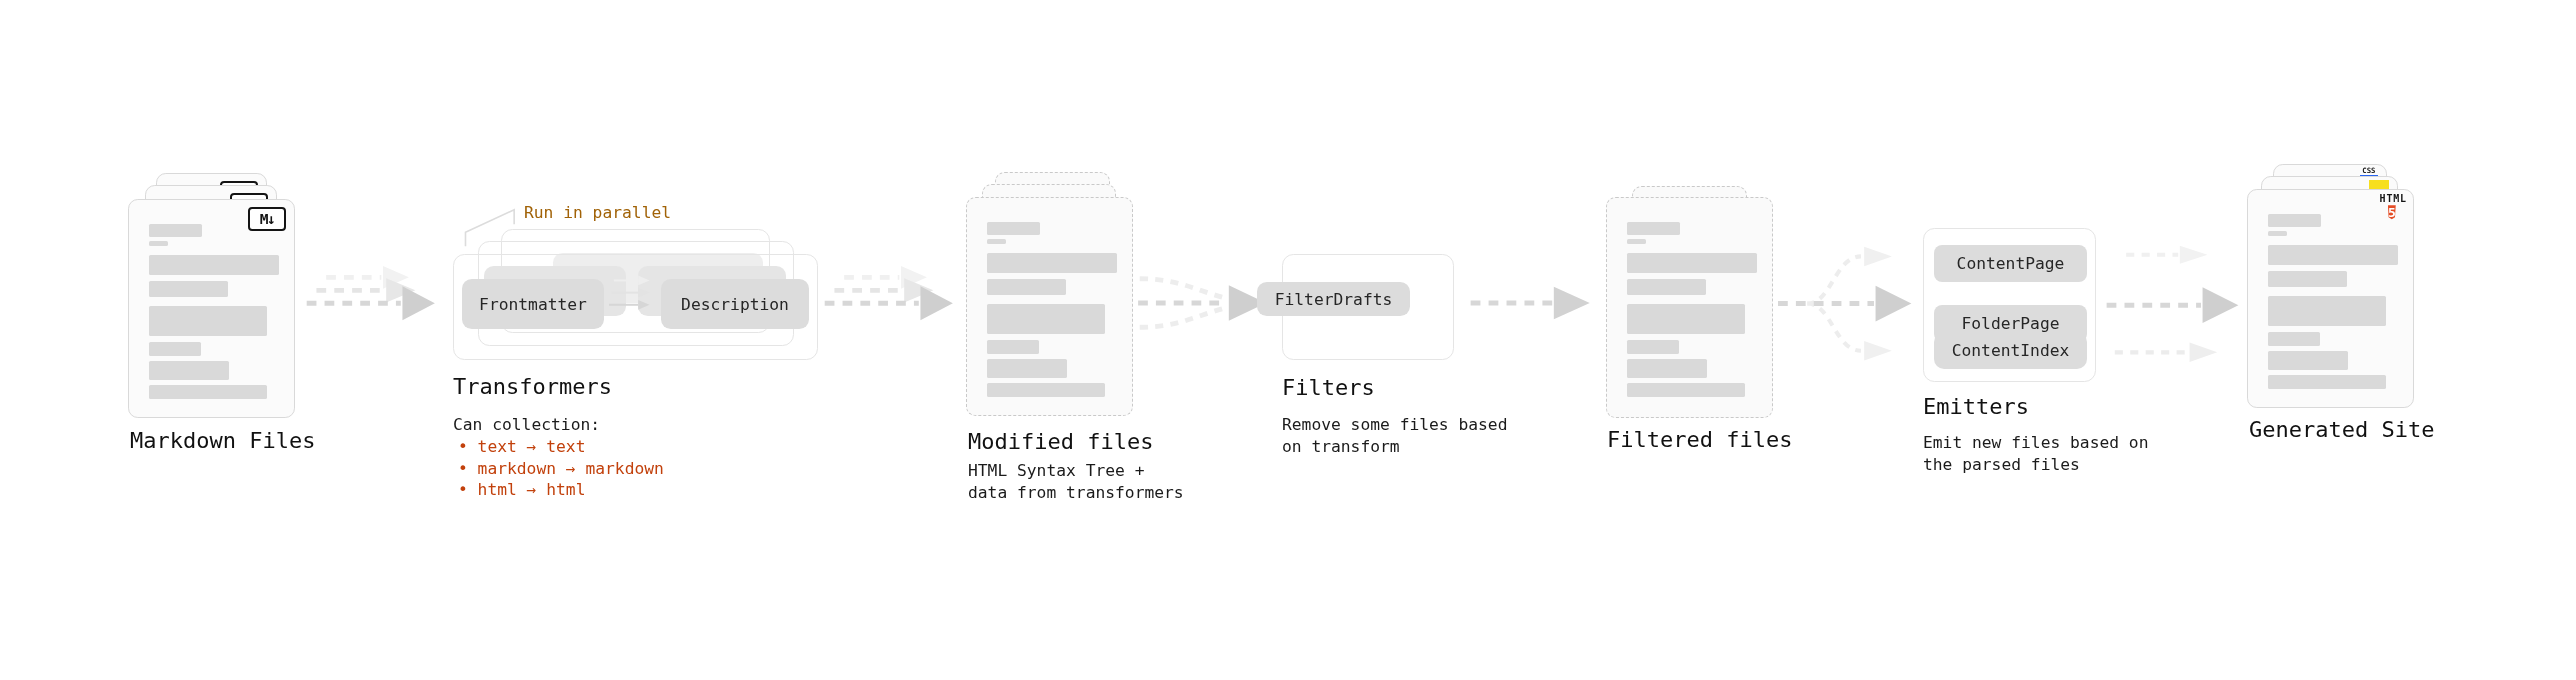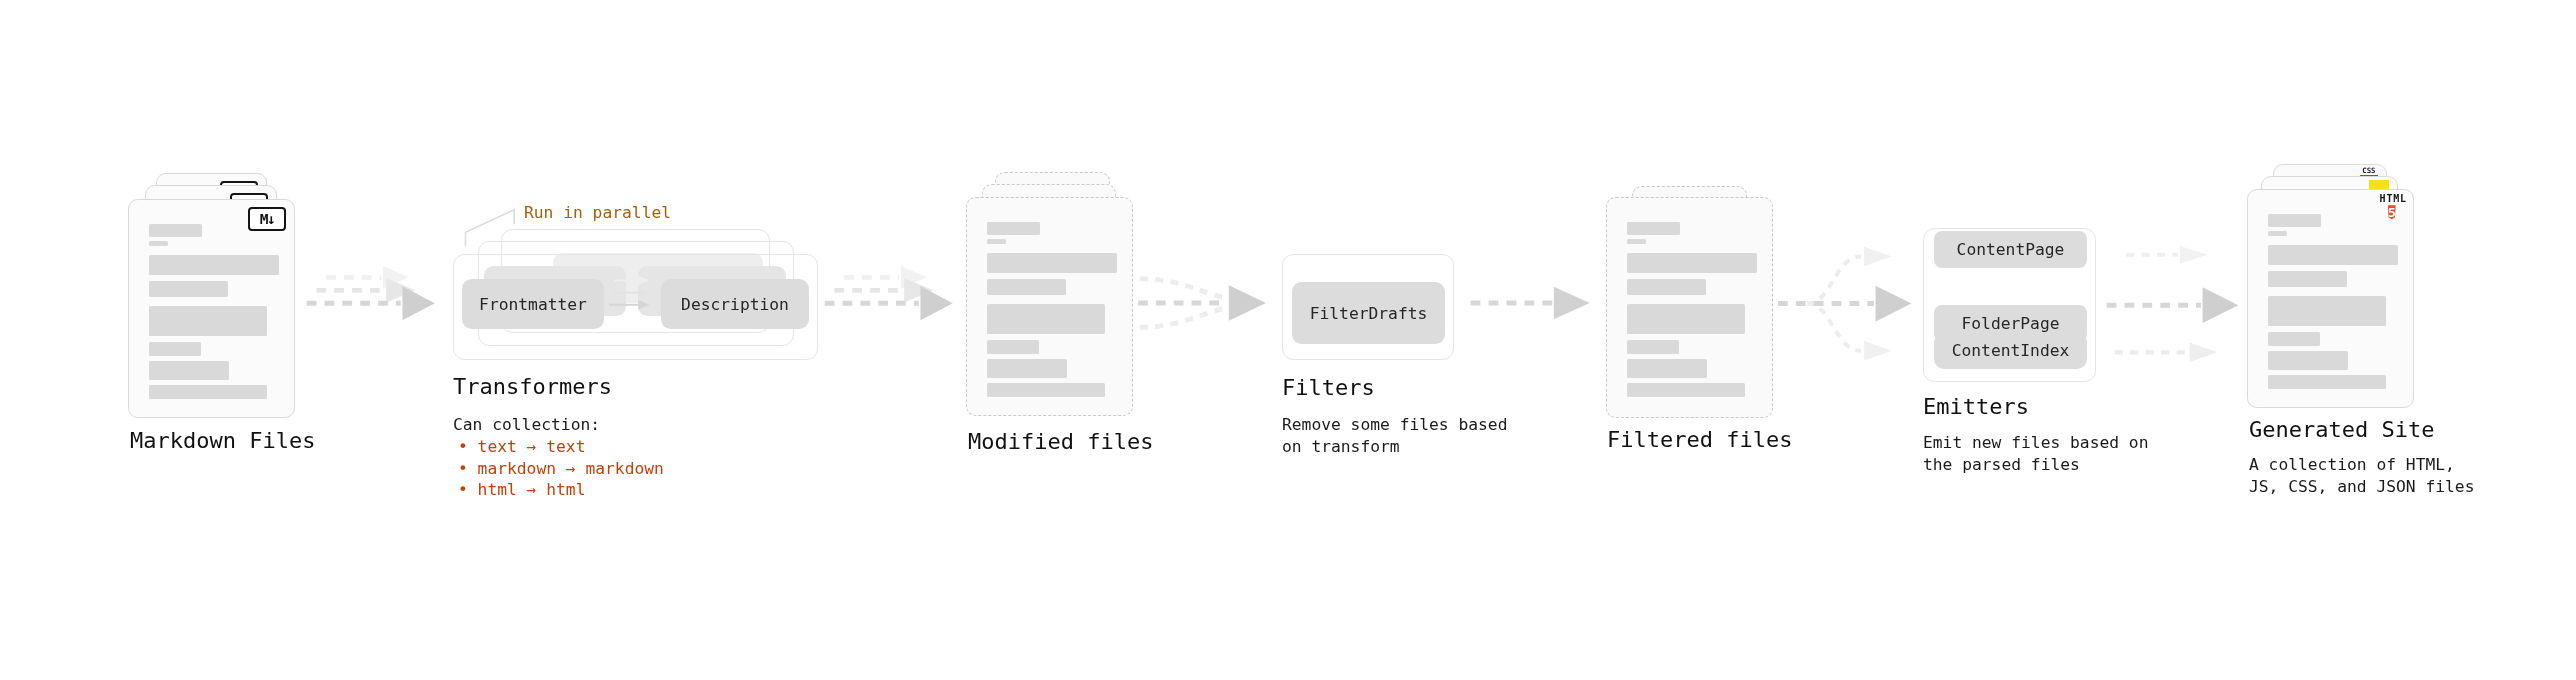--- a/index.html
+++ b/index.html
@@ -125,30 +125,34 @@
       <i class="bar b2"></i>
       <i class="bar b3"></i>
       <i class="bar b4"></i>
       <i class="bar b5"></i>
       <i class="bar b6"></i>
       <i class="bar b7"></i>
       <i class="bar b8"></i>
     </div>
   </div>
   <div class="node-title" style="left:968px;top:430px;">Modified files</div>
+  <div class="node-sub" style="left:968px;top:460px;">
+    <div>HTML Syntax Tree +</div>
+    <div>data from transformers</div>
+  </div>
 
   <svg class="arrow" style="left:1136px;top:269px;" width="137" height="68" viewBox="0 0 168 84">
     <path d="M4,12 C52,12 72,26 110,36" fill="none" stroke="#ededed" stroke-width="6" stroke-dasharray="10 9"></path>
     <path d="M4,72 C52,72 72,58 110,48" fill="none" stroke="#ededed" stroke-width="6" stroke-dasharray="10 9"></path>
     <line x1="2" y1="42" x2="112" y2="42" stroke="#d7d7d7" stroke-width="6" stroke-dasharray="12 10"></line>
     <polygon points="114,20 160,42 114,64" fill="#cfcfcf"></polygon>
   </svg>
 
   <div class="t-container" style="left:1282px;top:254px;width:172px;height:106px;"></div>
-  <div class="plugin-btn" style="left:1292px;top:282px;width:153px;height:62px;">FilterDrafts</div>
+  <div class="plugin-btn" style="left:1257px;top:282px;width:153px;height:34px;">FilterDrafts</div>
   <div class="node-title" style="left:1282px;top:376px;">Filters</div>
   <div class="node-sub" style="left:1282px;top:414px;">
     <div>Remove some files based</div>
     <div>on transform</div>
   </div>
 
   <svg class="arrow" style="left:1469px;top:280px;" width="124" height="46" viewBox="0 0 152 56">
     <line x1="2" y1="28" x2="102" y2="28" stroke="#d7d7d7" stroke-width="6" stroke-dasharray="12 10"></line>
     <polygon points="104,8 148,28 104,48" fill="#d2d2d2"></polygon>
   </svg>
@@ -171,21 +175,21 @@
   <svg class="arrow" style="left:1778px;top:236px;" width="135" height="140" viewBox="0 0 166 172">
     <path d="M36,83 C66,83 70,25 102,25" fill="none" stroke="#ededed" stroke-width="5" stroke-dasharray="9 8"></path>
     <polygon points="106,13 140,25 106,37" fill="#f0f0f0"></polygon>
     <path d="M36,83 C66,83 70,141 102,141" fill="none" stroke="#ededed" stroke-width="5" stroke-dasharray="9 8"></path>
     <polygon points="106,129 140,141 106,153" fill="#f0f0f0"></polygon>
     <line x1="0" y1="83" x2="118" y2="83" stroke="#d7d7d7" stroke-width="6" stroke-dasharray="12 10"></line>
     <polygon points="120,61 164,83 120,105" fill="#cfcfcf"></polygon>
   </svg>
 
   <div class="t-container" style="left:1923px;top:228px;width:173px;height:154px;"></div>
-  <div class="plugin-btn" style="left:1934px;top:231px;width:153px;height:37px;border-radius:8.1px;">ContentPage</div>
+  <div class="plugin-btn" style="left:1934px;top:245px;width:153px;height:37px;border-radius:8.1px;">ContentPage</div>
   <div class="plugin-btn" style="left:1934px;top:284px;width:153px;height:37px;border-radius:8.1px;margin-top:21px;">FolderPage</div>
   <div class="plugin-btn" style="left:1934px;top:332px;width:153px;height:37px;border-radius:10px;">ContentIndex</div>
   <div class="node-title" style="left:1923px;top:395px;">Emitters</div>
   <div class="node-sub" style="left:1923px;top:432px;">
     <div>Emit new files based on</div>
     <div>the parsed files</div>
   </div>
 
   <svg class="arrow" style="left:2105px;top:236px;" width="135" height="140" viewBox="0 0 166 172">
     <line x1="26" y1="23" x2="90" y2="23" stroke="#f0f0f0" stroke-width="5" stroke-dasharray="10 9"></line>
@@ -212,19 +216,15 @@
       <i class="bar b2"></i>
       <i class="bar b3"></i>
       <i class="bar b4"></i>
       <i class="bar b5"></i>
       <i class="bar b6"></i>
       <i class="bar b7"></i>
       <i class="bar b8"></i>
     </div>
   </div>
   <div class="node-title" style="left:2249px;top:418px;">Generated Site</div>
-  <div class="node-sub" style="left:2249px;top:454px;">
-    <div>A collection of HTML,</div>
-    <div>JS, CSS, and JSON files</div>
-  </div>
 
 </div>
 
 
 </body></html>

